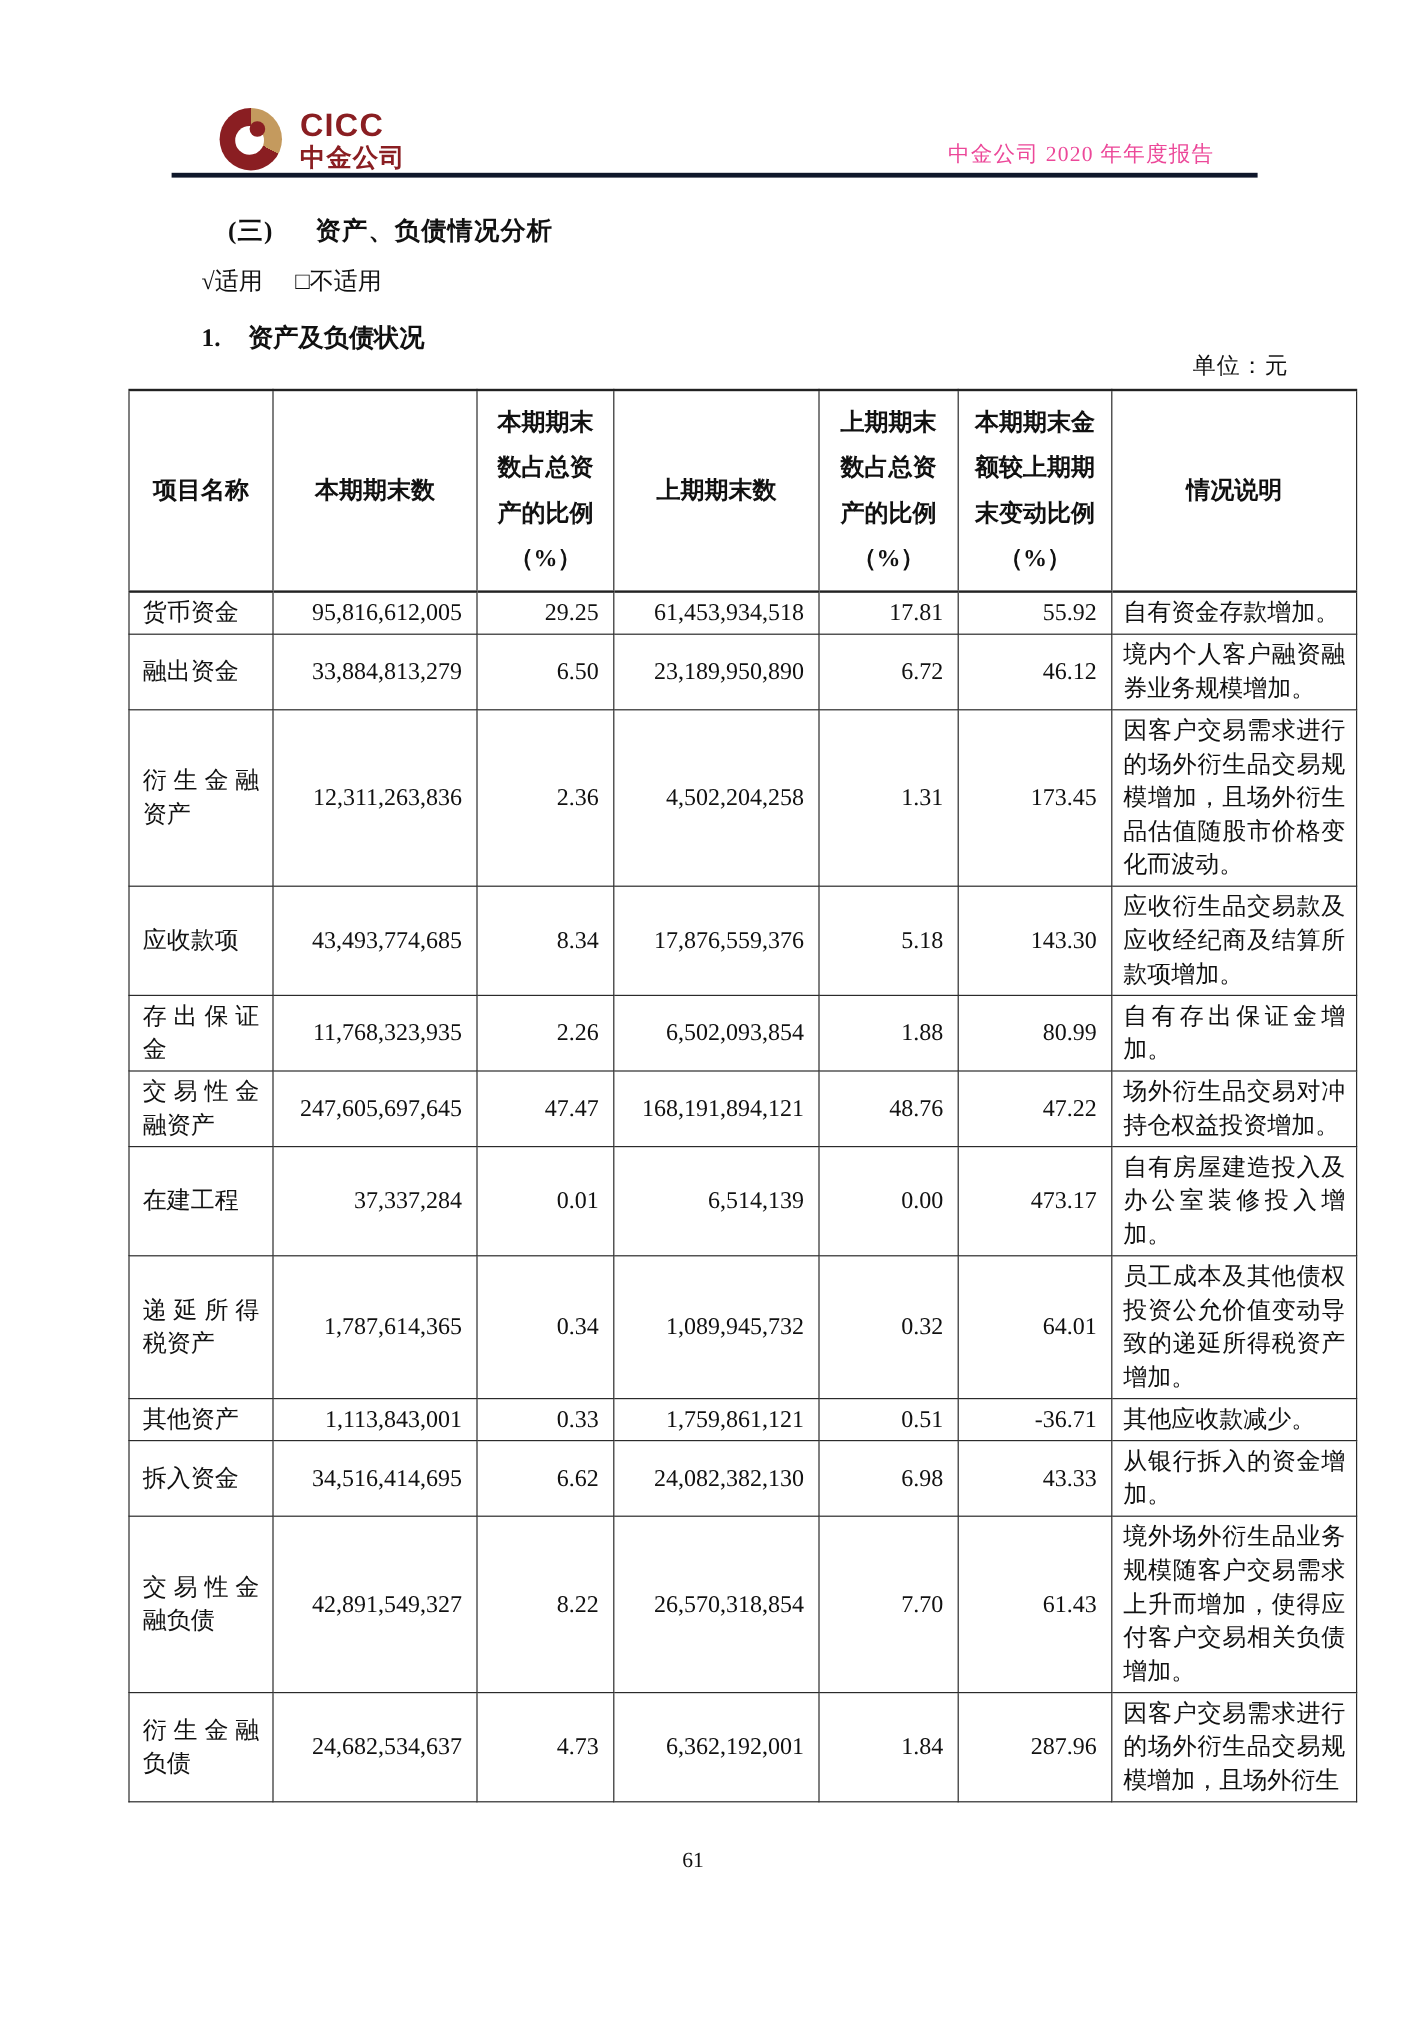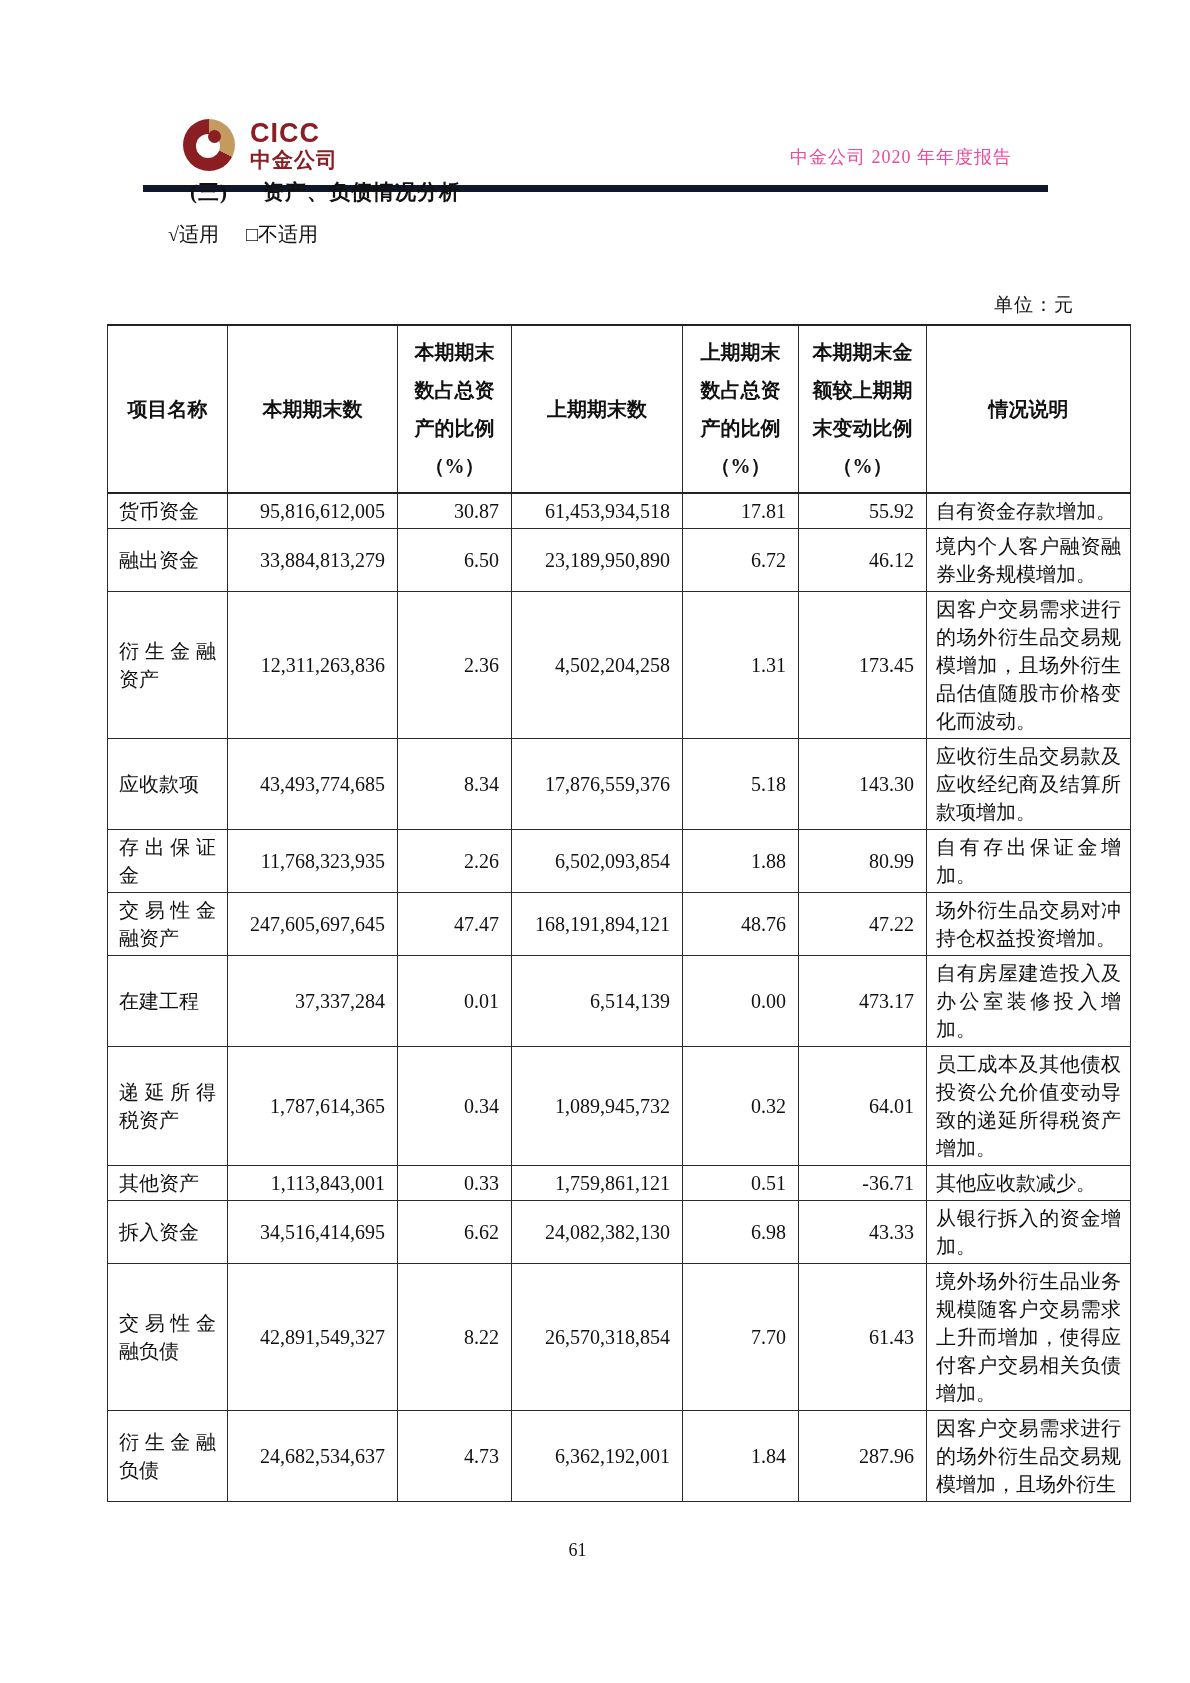--- a/index.html
+++ b/index.html
@@ -4,22 +4,22 @@
 <style>
   html,body{margin:0;padding:0;}
   body{
     width:1190px;height:1683px;background:#ffffff;position:relative;
     font-family:"Liberation Serif","DejaVu Serif",serif;color:#111;
     overflow:hidden;
   }
   
   .masthead-wrap{position:absolute;left:143px;top:0;width:905px;}
   .masthead{
-    height:192px;box-sizing:border-box;display:flex;align-items:flex-end;
-    justify-content:space-between;border-bottom:7px solid #0f172a;padding-bottom:14px;
+    height:148px;box-sizing:border-box;display:flex;align-items:flex-end;
+    justify-content:space-between;border-bottom:4px solid #0f172a;padding-bottom:2px;
   }
   .logo{display:flex;align-items:center;gap:15px;margin-left:40px;}
   .logo-mark{width:52px;height:52px;border-radius:50%;position:relative;
     background:conic-gradient(from 0deg,#c49a5e 0deg 118deg,#8a1e22 118deg 360deg);}
   .logo-mark::before{content:"";position:absolute;width:24px;height:24px;background:#fff;border-radius:50%;left:13px;top:15px;}
   .logo-mark::after{content:"";position:absolute;width:13px;height:13px;background:#8a1e22;border-radius:50%;left:25px;top:11px;}
   .logo-text{display:flex;flex-direction:column;line-height:1.05;}
   .brand-en{font-family:"Liberation Sans","DejaVu Sans",sans-serif;font-weight:bold;font-size:27px;color:#8a1e22;letter-spacing:1px;}
   .brand-cn{font-weight:bold;font-size:21px;color:#8a1e22;margin-top:2px;letter-spacing:1px;}
   .report-title{font-size:18px;color:#ec4899;margin-right:36px;margin-bottom:2px;letter-spacing:1px;}
@@ -65,20 +65,23 @@
   </div>
 </div>
 
 <div class="section">
   <div class="h-sec">
     <span class="idx">(三)</span><span>资产、负债情况分析</span>
   </div>
   <div class="applicability">
     <span>√适用</span><span class="na">□不适用</span>
   </div>
+  <div class="h-sub">
+    <span class="idx">1.</span><span>资产及负债状况</span>
+  </div>
 </div>
 
 <div class="table-zone">
   <div class="unit-label">单位：元</div>
   <table>
     <colgroup>
       <col style="width:120px">
         <col style="width:170px">
         <col style="width:114px">
       <col style="width:171px">
@@ -94,21 +97,21 @@
         <th>上期期末数</th>
         <th>上期期末数占总资产的比例（%）</th>
         <th>本期期末金额较上期期末变动比例（%）</th>
         <th>情况说明</th>
       </tr>
     </thead>
     <tbody>
       <tr>
         <td class="c-name">货币资金</td>
         <td class="c-num">95,816,612,005</td>
-        <td class="c-num">30.87</td>
+        <td class="c-num">29.25</td>
         <td class="c-num">61,453,934,518</td>
         <td class="c-num">17.81</td>
         <td class="c-num">55.92</td>
         <td class="c-note">自有资金存款增加。</td>
       </tr>
       <tr>
         <td class="c-name">融出资金</td>
         <td class="c-num">33,884,813,279</td>
         <td class="c-num">6.50</td>
         <td class="c-num">23,189,950,890</td>

